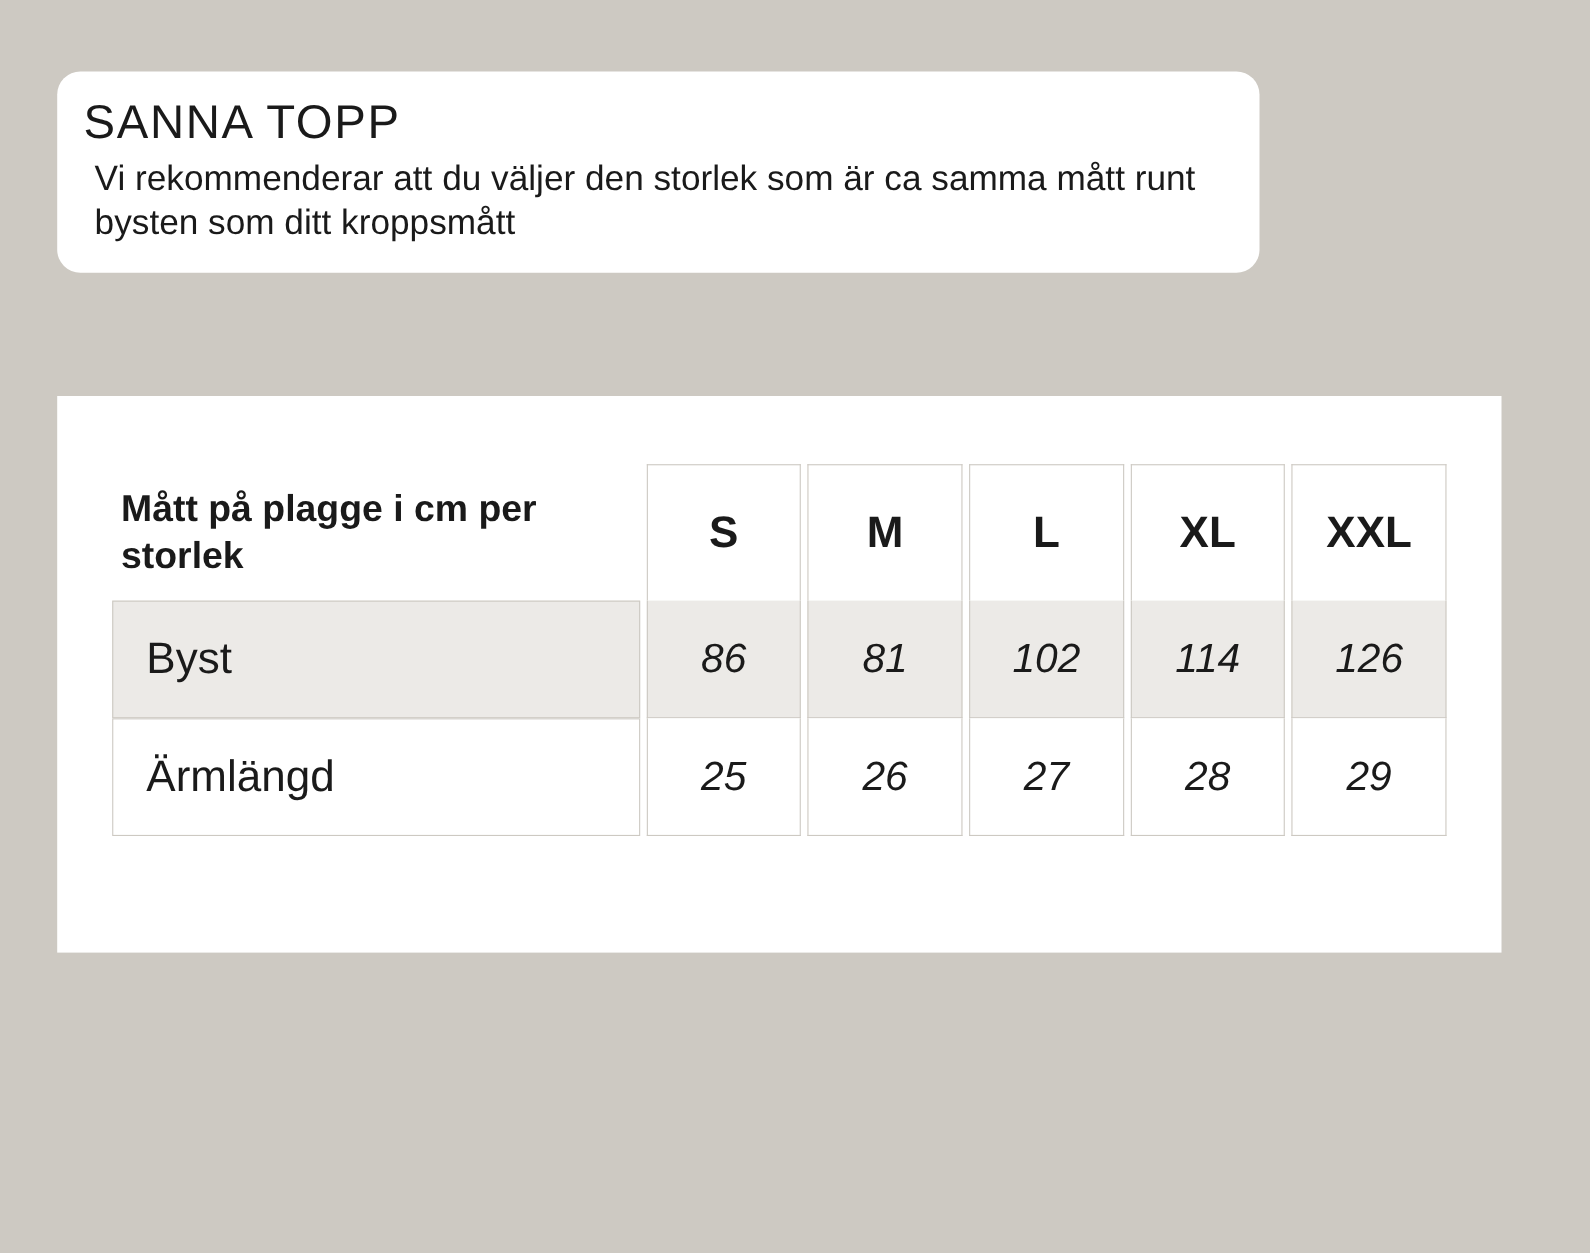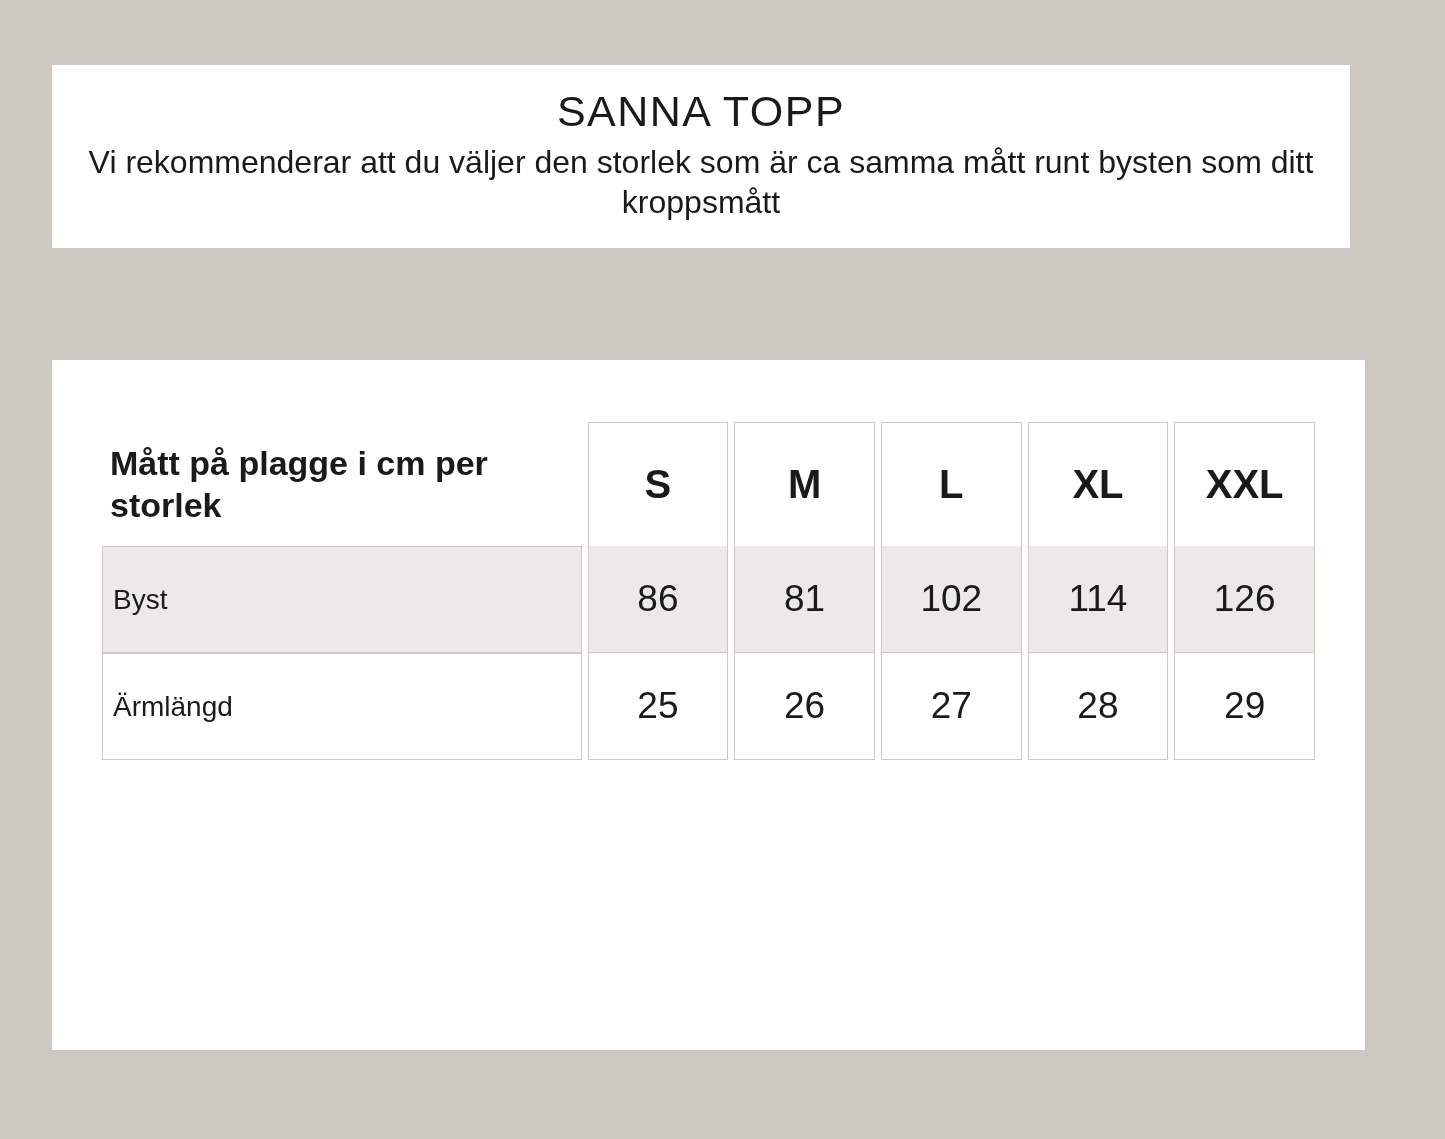--- a/index.html
+++ b/index.html
@@ -21,25 +21,25 @@
     height: 1139px;
     box-sizing: border-box;
     padding: 0 52px;
   }
 
   
   .header-card {
     position: absolute;
     left: 52px;
     top: 65px;
-    width: 1298px;
+    width: 1093px;
     background: #ffffff;
     padding: 22px 24px 26px 24px;
     box-sizing: border-box;
-    text-align: center;
+    border-radius: 21px;
   }
   .header-title {
     font-size: 43px;
     letter-spacing: 1.5px;
     font-weight: 400;
     line-height: 1.15;
     margin: 0 0 6px 0;
   }
   .header-sub {
     font-size: 32px;
@@ -48,21 +48,21 @@
     margin: 0;
     padding: 0 10px;
   }
 
   
   .table-card {
     position: absolute;
     left: 52px;
     top: 360px;
     width: 1313px;
-    height: 690px;
+    height: 506px;
     background: #ffffff;
     box-sizing: border-box;
     padding: 62px 44px 62px 44px;
   }
 
   table.size-table {
     border-collapse: separate;
     border-spacing: 6px 0;
     width: 100%;
     table-layout: fixed;
@@ -74,20 +74,21 @@
 
   .cell {
     border: 1px solid #cdc9c2;
     box-sizing: border-box;
     font-size: 37px;
     font-weight: 400;
     text-align: center;
     height: 107px;
     vertical-align: middle;
     background: #ffffff;
+    font-style: italic;
   }
   .cell.shaded { background: #eceae7; }
 
   .head-label {
     border: none;
     background: #ffffff;
     text-align: left;
     font-size: 34px;
     line-height: 1.25;
     padding: 0 6px 0 8px;
@@ -102,22 +103,22 @@
     font-size: 40px;
     text-align: center;
     height: 124px;
     vertical-align: middle;
     box-sizing: border-box;
   }
 
   .row-label {
     border: 1px solid #cdc9c2;
     text-align: left;
-    font-size: 28px;
-    padding-left: 10px;
+    font-size: 40px;
+    padding-left: 30px;
     height: 107px;
     vertical-align: middle;
     box-sizing: border-box;
     background: #ffffff;
   }
   .row-label.shaded { background: #eceae7; }
 
   
   .size-mid { border-top: none; }
 </style>

